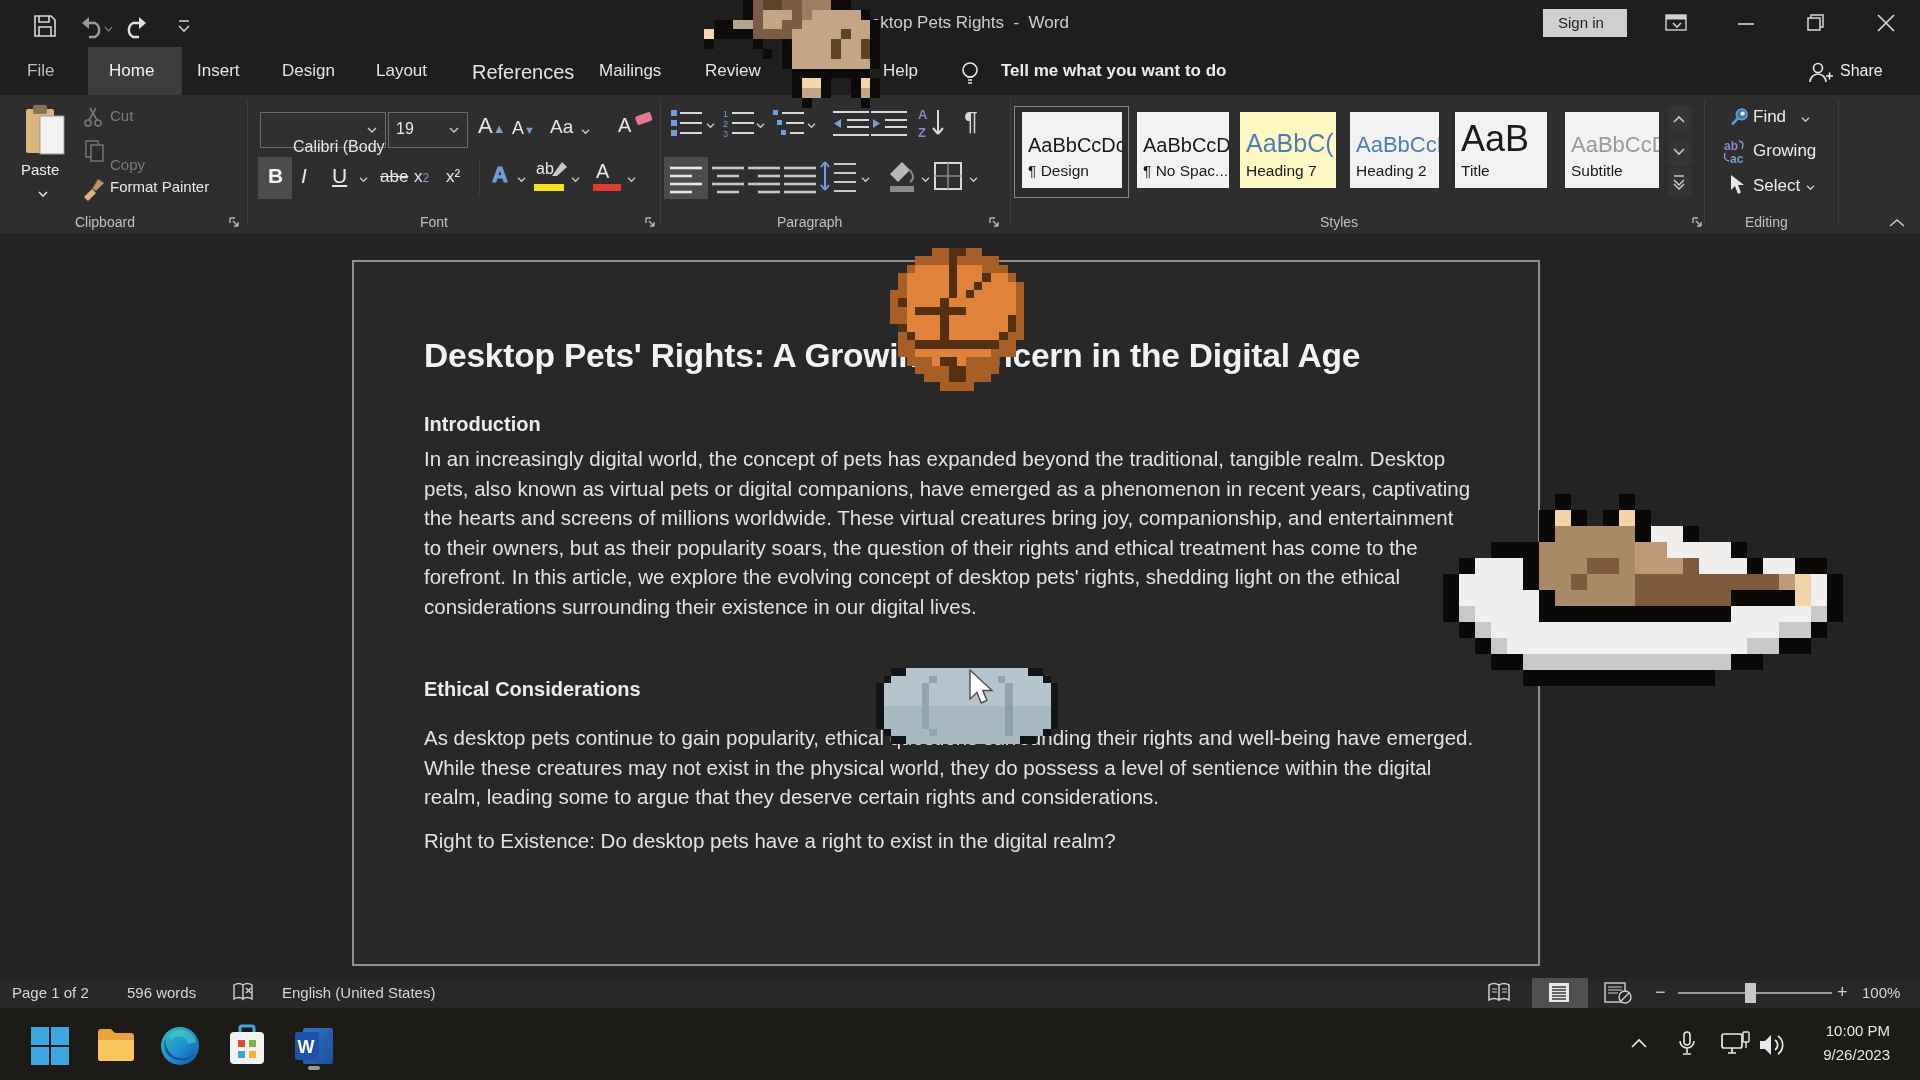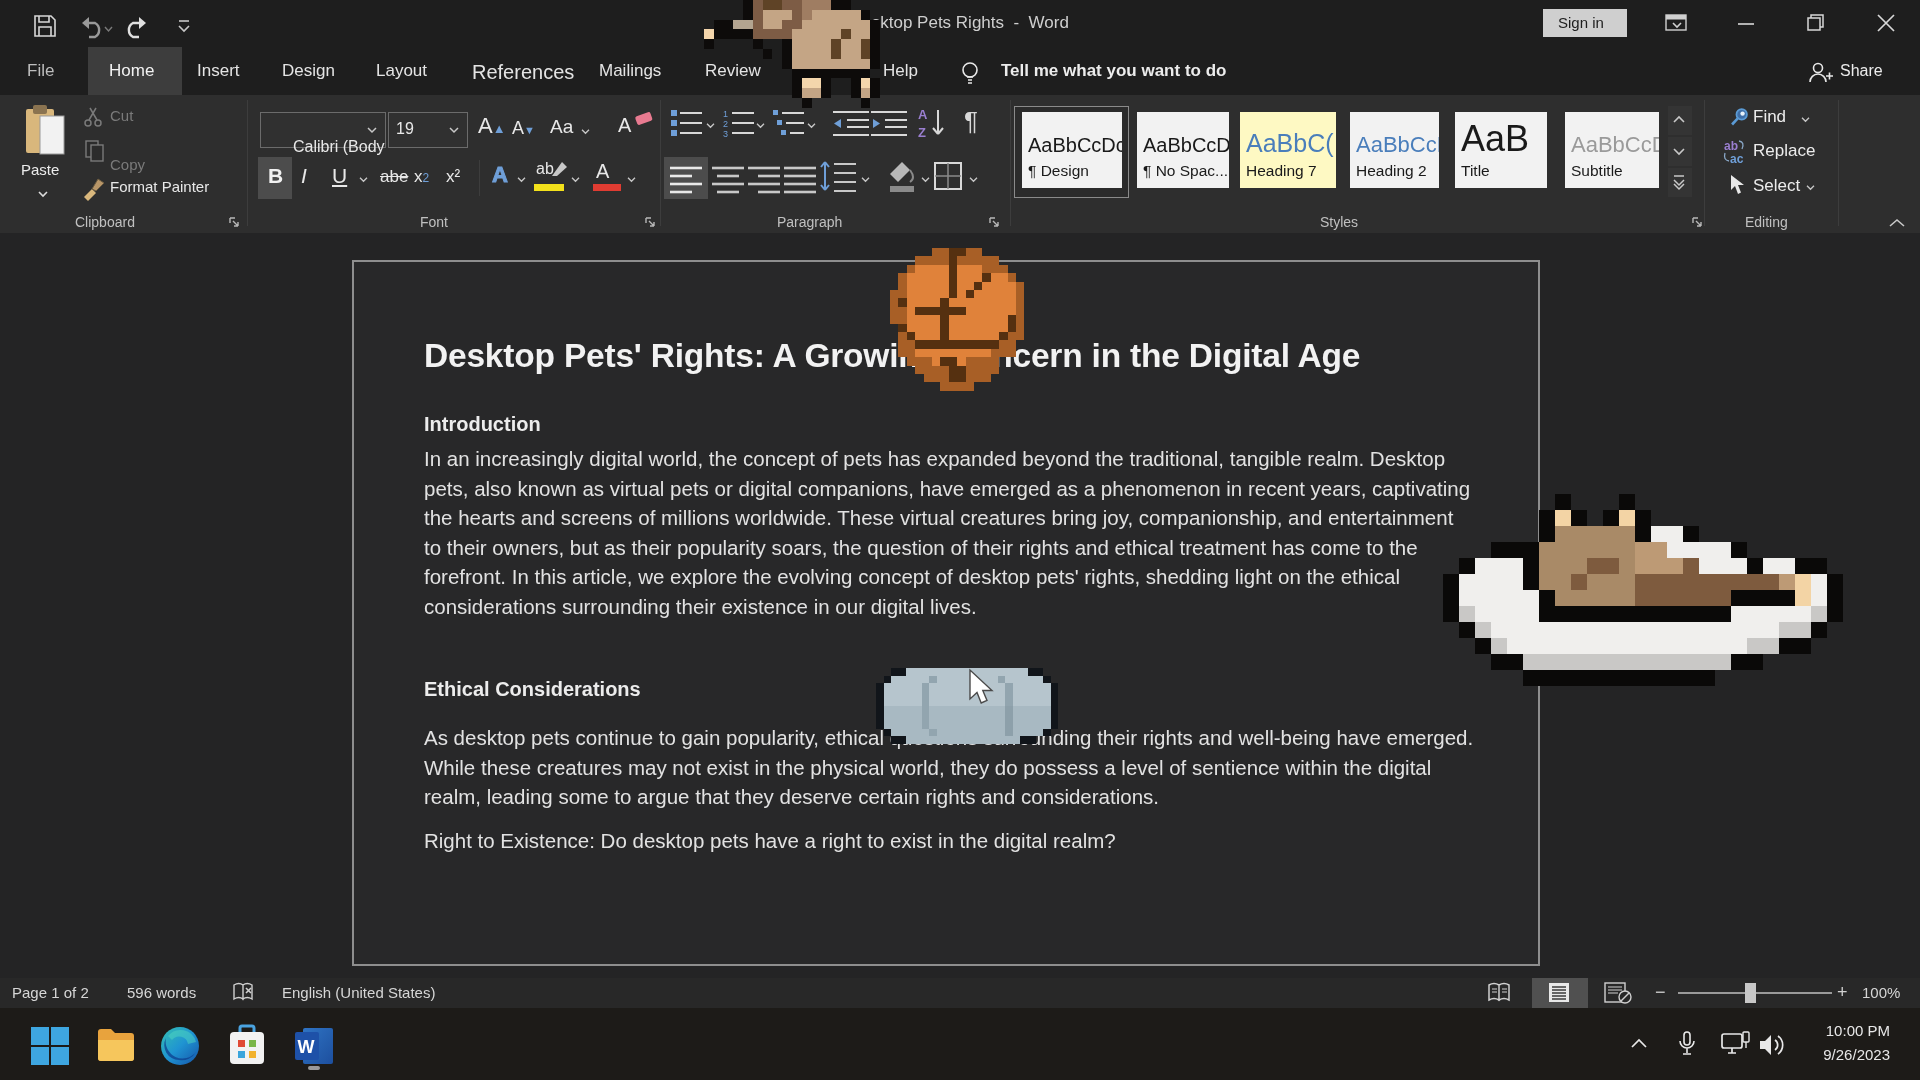--- a/index.html
+++ b/index.html
@@ -327,21 +327,21 @@
 </svg>
 <div class="txt" style="left:1753px;top:107px;font-size:17px;color:#ececec;">Find</div>
 <svg style="left:1800px;top:116px" width="11" height="7" viewBox="0 0 12 8">
       <path d="M2 2 l4 4 l4 -4" stroke="#c8c8c8" stroke-width="1.5" fill="none"></path>
     </svg>
 <svg style="left:1722px;top:140px" width="26" height="24" viewBox="0 0 26 24">
 <text x="2" y="10" font-size="12" fill="#9a7fd0" font-family="Liberation Sans" font-weight="bold">ab</text>
 <text x="8" y="23" font-size="12" fill="#6f9fd8" font-family="Liberation Sans" font-weight="bold">ac</text>
 <path d="M3 13 q-2 7 4 8 M20 9 q3 -7 -3 -8" stroke="#8aa8c8" stroke-width="1.3" fill="none"></path>
 </svg>
-<div class="txt" style="left:1753px;top:141px;font-size:17px;color:#ececec;">Replace</div>
+<div class="txt" style="left:1753px;top:141px;font-size:17px;color:#ececec;">Growing</div>
 <svg style="left:1727px;top:174px" width="18" height="22" viewBox="0 0 18 22">
 <path d="M4 1 v15 l4 -4 l3 8 l3 -1.5 l-3 -7.5 h6 z" fill="#e8e8e8"></path>
 </svg>
 <div class="txt" style="left:1753px;top:176px;font-size:17px;color:#ececec;">Select</div>
 <svg style="left:1805px;top:184px" width="11" height="7" viewBox="0 0 12 8">
       <path d="M2 2 l4 4 l4 -4" stroke="#c8c8c8" stroke-width="1.5" fill="none"></path>
     </svg>
 <div class="abs" style="left:0;top:233px;width:1920px;height:745px;background:#242425;"></div>
 <div class="abs" style="left:352px;top:260px;width:1188px;height:706px;background:#282829;border:2px solid #8e8e8e;"></div>
 <div class="txt" style="left:424px;top:337px;font-size:33.5px;font-weight:bold;color:#f2f2f2;letter-spacing:-0.2px;">Desktop Pets' Rights: A Growing Concern in the Digital Age</div>

